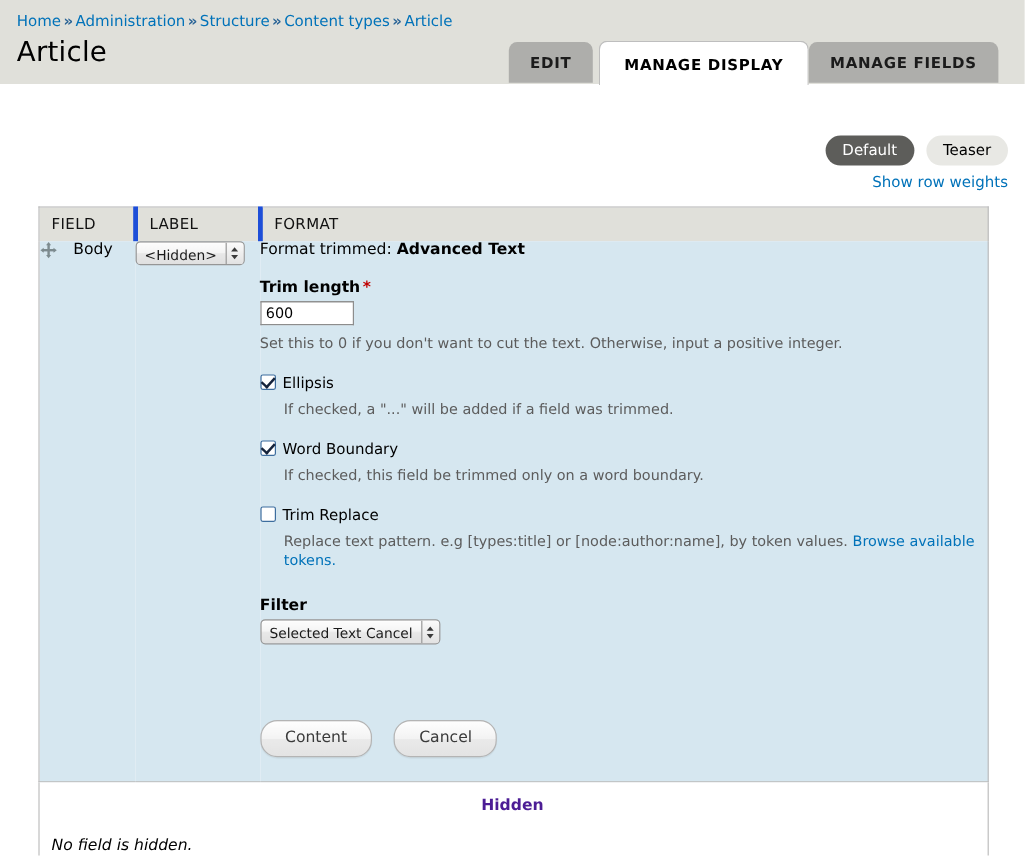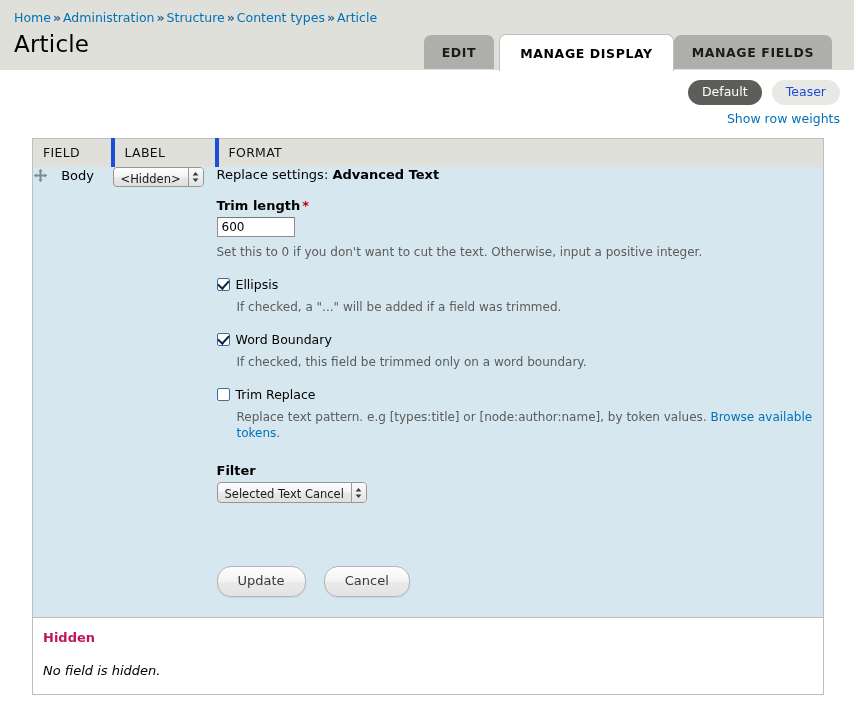--- a/index.html
+++ b/index.html
@@ -94,21 +94,22 @@
     line-height: 14px;
     cursor: pointer;
     user-select: none;
   }
   .pill.selected {
     background: #5d5d5a;
     color: #ffffff;
   }
   .pill.unselected {
     background: #e8e8e4;
-    color: #1d4ed8;
+    color: #000000;
+    margin-top: 33px;
   }
   .rowweights {
     text-align: right;
     padding: 6px 14px 0 0;
   }
   .rowweights a {
     color: #0072b9;
     font-size: 12.5px;
     text-decoration: none;
     cursor: pointer;
@@ -295,22 +296,23 @@
   .hidden-region {
     width: 792px;
     border: 1px solid #bebebe;
     border-top: none;
     background: #ffffff;
     padding: 12px 12px 16px 10px;
   }
   .hidden-title {
     font-size: 13px;
     font-weight: bold;
-    color: #be185d;
+    color: #4c1d95;
     margin: 0 0 18px 0;
+    text-align: center;
   }
   .hidden-empty {
     font-size: 13px;
     font-style: italic;
     color: #000;
     margin: 0;
   }
 
   
   .fieldset-collapsed {
@@ -403,21 +405,21 @@
                 <polygon points="4.5,2 1.6,5.6 7.4,5.6" fill="#3a3a3a"></polygon>
                 <polygon points="4.5,12 1.6,8.4 7.4,8.4" fill="#3a3a3a"></polygon>
               </svg>
             </span>
           </span>
         </td>
 
         <td class="c-format">
 
           <div class="fmt-head">
-            <span>Replace settings: </span><b>Advanced Text</b>
+            <span>Format trimmed: </span><b>Advanced Text</b>
           </div>
 
           <div class="settings">
 
             <label class="form-label">
               <span>Trim length</span><span class="req">*</span>
             </label>
             <input class="text-field" type="text" value="600" style="">
             <div class="desc">Set this to 0 if you don't want to cut the text. Otherwise, input a positive integer.</div>
 
@@ -446,21 +448,21 @@
                 <span class="sel-arrow">
                   <svg width="9" height="14" viewBox="0 0 9 14" aria-hidden="true">
                     <polygon points="4.5,2 1.6,5.6 7.4,5.6" fill="#3a3a3a"></polygon>
                     <polygon points="4.5,12 1.6,8.4 7.4,8.4" fill="#3a3a3a"></polygon>
                   </svg>
                 </span>
               </span>
             </div>
 
             <div class="actions">
-              <span class="btn">Update</span>
+              <span class="btn">Content</span>
               <span class="btn">Cancel</span>
             </div>
 
           </div>
         </td>
       </tr>
     </tbody>
   </table>
 
   <div class="hidden-region">

